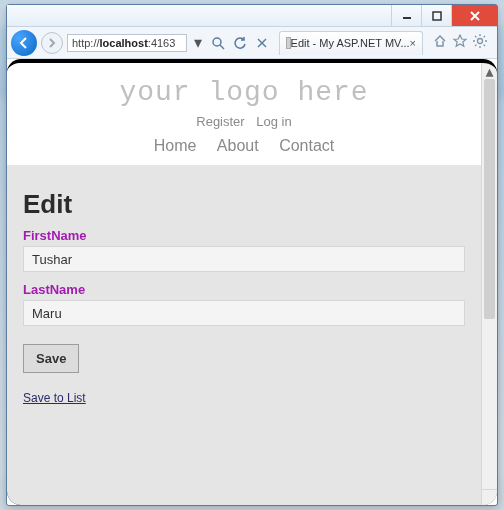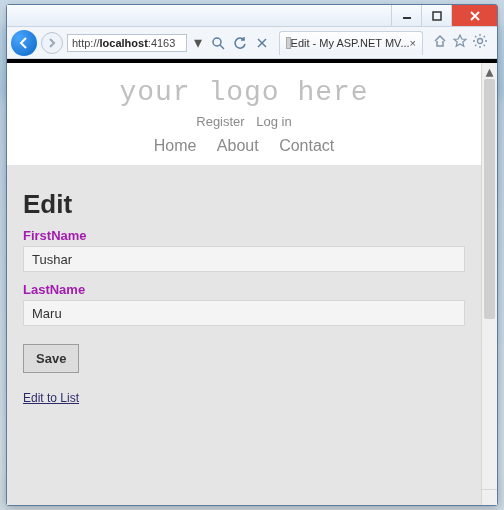--- a/index.html
+++ b/index.html
@@ -63,20 +63,21 @@
     display:flex; align-items:center; padding:0 6px; font-size:11px; color:#333;
     overflow:hidden; white-space:nowrap;
   }
   .tab .favicon { width:12px; height:12px; background:#d0d0d0; border:1px solid #aaa; }
   .tab .tabx { margin-left:auto; color:#555; cursor:pointer; }
   .right-icons { display:flex; gap:6px; padding:0 6px; color:#7f93a8; }
 
   .content {
     flex:1; position:relative; overflow:hidden; background:#000;
     border-top:4px solid #000;
+    border-radius:14px;
   }
   .page-wrap {
     position:absolute; inset:0; background:#e5e5e5; margin:0 16px 0 0;
     overflow:hidden;
   }
   .scrollbar {
     position:absolute; right:0; top:0; bottom:0; width:16px;
     background:#f0f0f0; border-left:1px solid #d7d7d7;
     display:flex; flex-direction:column; align-items:center;
   }
@@ -224,21 +225,21 @@
         <h2 class="pt">Edit</h2>
         <div class="fld">
           <label>FirstName</label>
           <input type="text" value="Tushar" style="">
         </div>
         <div class="fld">
           <label>LastName</label>
           <input type="text" value="Maru" style="">
         </div>
         <button class="save">Save</button>
-        <div><a class="backlink">Edit to List</a></div>
+        <div><a class="backlink">Save to List</a></div>
       </div>
     </div>
 
     <div class="scrollbar">
       <div class="sb-btn">▴</div>
       <div class="sb-track">
         <div class="sb-thumb"></div>
       </div>
       <div class="sb-btn">▾</div>
     </div>

